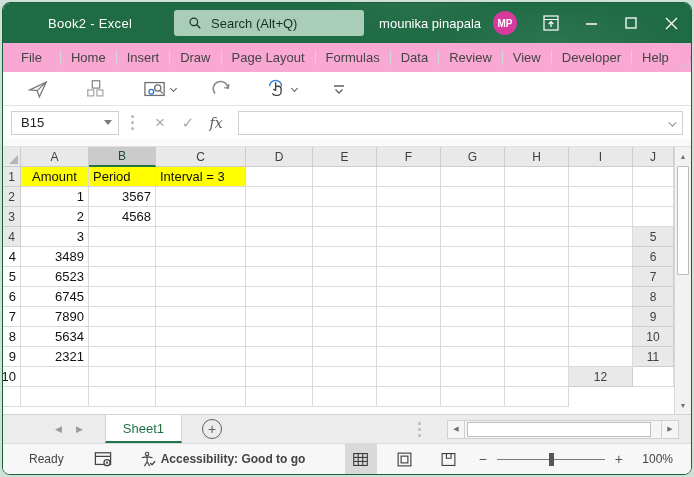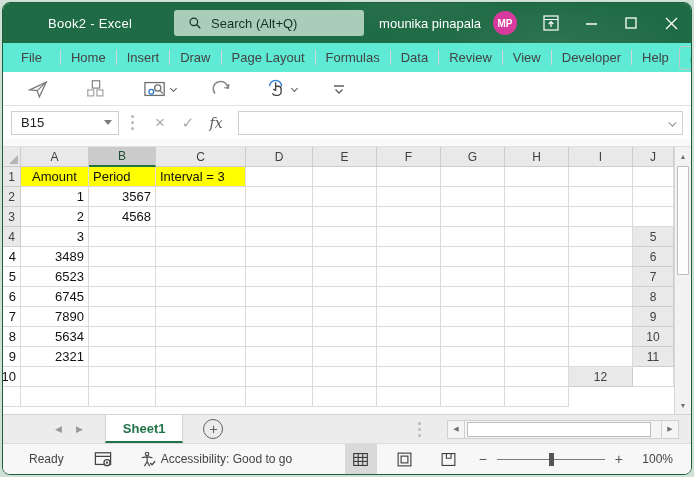--- a/index.html
+++ b/index.html
@@ -18,21 +18,21 @@
   .search-box svg { flex:0 0 auto; }
   .tb-right { margin-left:auto; display:flex; align-items:center; }
   .user-name { font-size:13px; margin-right:12px; }
   .avatar { width:24px; height:24px; border-radius:50%; background:#d63a9c; color:#fff; font-size:10px;
     font-weight:bold; display:flex; align-items:center; justify-content:center; margin-right:14px; }
   .winbtn { width:40px; height:40px; display:flex; align-items:center; justify-content:center;
     color:#fff; font-size:15px; }
   .winbtn svg { display:block; }
 
   
-  .tabs-row { height:29px; flex:0 0 29px; background:#5eead4; display:flex; align-items:center;
+  .tabs-row { height:29px; flex:0 0 29px; background:#f9a8d4; display:flex; align-items:flex-start;
     font-size:13px; color:#444; padding-left:8px; }
   .rtab { padding:0 10px; height:100%; display:flex; align-items:center; white-space:nowrap; }
   .rtab-sep { width:1px; height:15px; background:#d5d5d5; }
   .share-btn { margin-left:auto; margin-right:14px; border:1px solid #c6c6c6; border-radius:4px;
     height:24px; display:flex; align-items:center; gap:6px; padding:0 9px; color:#217346; font-size:13px; }
   .chev { display:inline-block; width:6px; height:6px; border-right:1.5px solid currentColor;
     border-bottom:1.5px solid currentColor; transform:rotate(45deg) translateY(-2px); }
 
   
   .qat-row { height:34px; flex:0 0 34px; background:#fff; border-bottom:1px solid #e3e3e3;
@@ -78,39 +78,39 @@
   .sb-arrow { height:18px; display:flex; align-items:center; justify-content:center; color:#6f6f6f; font-size:7px; }
   .vtrack { flex:1; position:relative; }
   .vthumb { position:absolute; left:2px; right:2px; top:1px; height:47%; background:#fdfdfd;
     border:1px solid #bdbdbd; border-radius:1px; }
 
   
   .sheetbar { height:29px; flex:0 0 29px; background:#ececec; border-top:1px solid #d4d4d4;
     display:flex; align-items:center; font-size:13px; }
   .nav-arrows { margin-left:52px; display:flex; gap:14px; color:#9a9a9a; font-size:9px; }
   .sheet-tab { margin-left:22px; height:100%; background:#fff; display:flex; align-items:center;
-    padding:0 17px; color:#217346; font-weight:bold; border-bottom:2px solid #217346;
+    padding:0 17px; color:#217346; font-weight:normal; border-bottom:2px solid #217346;
     border-right:1px solid #d4d4d4; border-left:1px solid #d4d4d4; }
   .add-sheet { margin-left:20px; width:20px; height:20px; border:1px solid #5f5f5f; border-radius:50%;
     color:#5f5f5f; font-size:14px; display:flex; align-items:center; justify-content:center; }
   .sheetbar .vdots { margin-left:auto; }
   .hscroll { width:232px; height:19px; display:flex; margin-right:12px; border:1px solid #d0d0d0; background:#f5f5f5; }
   .hsb-arrow { width:17px; display:flex; align-items:center; justify-content:center; color:#6f6f6f;
     font-size:7px; border-right:1px solid #d0d0d0; }
   .hsb-arrow.r { border-right:none; border-left:1px solid #d0d0d0; }
   .htrack { flex:1; position:relative; }
   .hthumb { position:absolute; top:1px; bottom:1px; left:2px; width:94%; background:#fff;
     border:1px solid #bdbdbd; }
 
   
   .statusbar { height:31px; flex:0 0 31px; background:#f7f7f7; border-top:1px solid #dcdcdc;
     display:flex; align-items:center; font-size:12px; color:#444; }
   .status-mode { margin-left:26px; }
   .macro-btn { margin-left:30px; display:flex; }
-  .acc { margin-left:28px; display:flex; align-items:center; gap:5px; }
+  .acc { margin-left:28px; display:flex; align-items:center; gap:5px;font-weight:bold; }
   .views { margin-left:auto; display:flex; }
   .view-btn { width:32px; height:31px; display:flex; align-items:center; justify-content:center; }
   .view-btn.active { background:#d9d9d9; }
   .zoomer { display:flex; align-items:center; margin-left:14px; gap:10px; color:#555; }
   .z-sign { font-size:14px; }
   .z-track { width:108px; height:1px; background:#7a7a7a; position:relative; }
   .z-thumb { position:absolute; left:48%; top:-6px; width:5px; height:13px; background:#555; }
   .zoom-pct { margin-left:16px; margin-right:18px; width:34px; text-align:right; }
 </style>
 </head>

